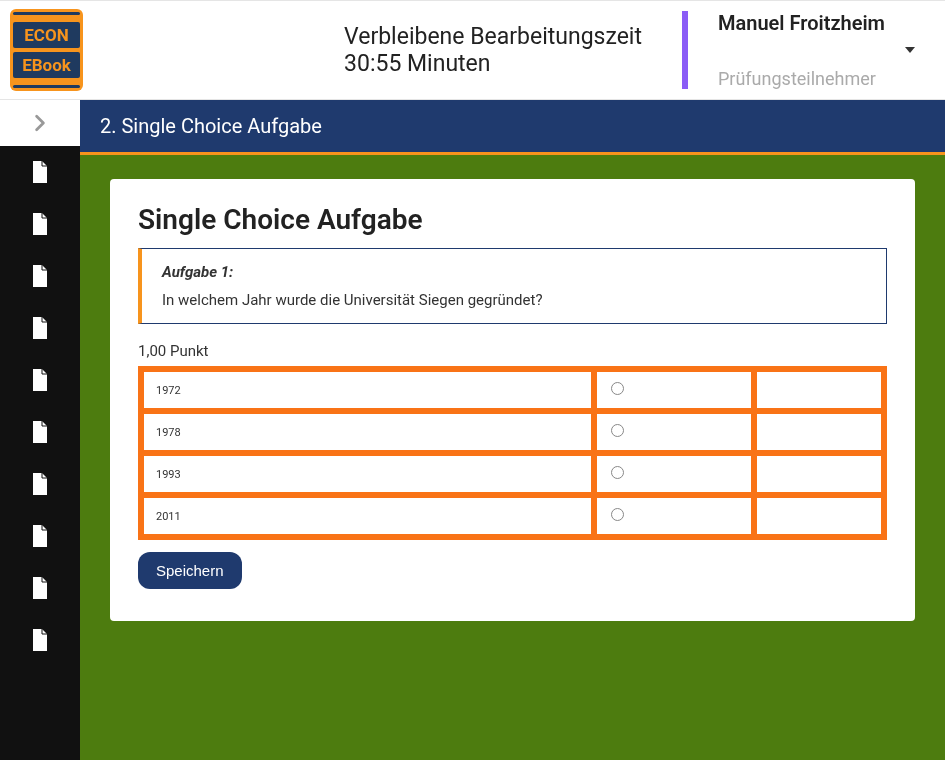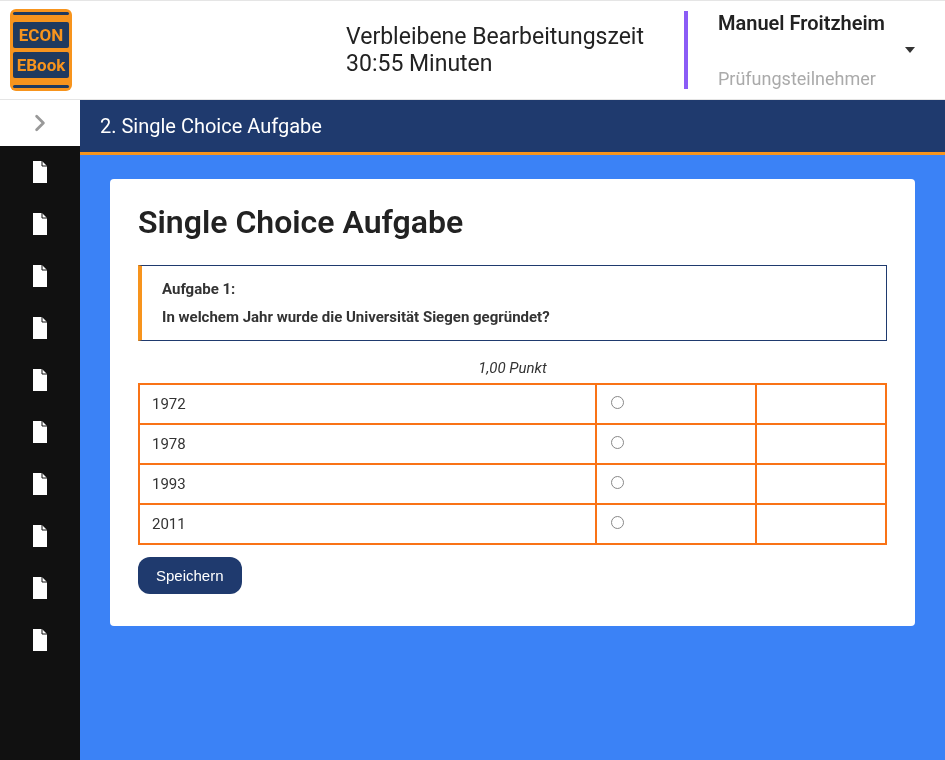--- a/index.html
+++ b/index.html
@@ -11,21 +11,21 @@
     .topbar {
       display: flex;
       align-items: center;
       border-top: 1px solid #e5e5e5;
       border-bottom: 1px solid #e5e5e5;
       background: #fff;
       height: 100px;
       padding: 0 20px 0 0;
     }
     .logo {
-      width: 62px;
+      width: 73px;
       height: 82px;
       background: #f7941d;
       border-radius: 6px;
       margin-left: 10px;
       display: flex;
       flex-direction: column;
       justify-content: space-between;
       padding: 3px;
     }
     .logo-top, .logo-bottom { height: 3px; background: #1f3a5f; border-radius: 2px; }
@@ -59,21 +59,21 @@
       display: flex;
       flex-direction: column;
       font-size: 23px;
       color: #222;
       margin-left: 12px;
     }
     .user-block {
       display: flex;
       align-items: center;
       gap: 20px;
-      border-left: 4px solid #8b5cf6;
+      border-left: 6px solid #8b5cf6;
       padding-left: 30px;
       cursor: pointer;
     }
     .user-txt { display: flex; flex-direction: column; }
     .user-name { font-size: 20px; font-weight: 600; color: #222; }
     .user-role { font-size: 18px; color: #aaa; margin-top: 33px; }
     .chevron-down {
       width: 0; height: 0;
       border-left: 5px solid transparent;
       border-right: 5px solid transparent;
@@ -97,63 +97,62 @@
     }
     .chevron-right-lg svg { display: block; }
     .sidebar-item {
       height: 52px;
       display: flex;
       align-items: center;
       justify-content: center;
       cursor: pointer;
     }
     .doc-icon svg { display: block; }
-    .main { flex: 1; background: #3b82f6; }
+    .main { flex: 1; background: #4d7c0f; }
     .page-header {
       background: #1f3a6e;
       color: #fff;
       font-size: 20px;
       padding: 14px 20px;
       border-bottom: 3px solid #f7941d;
     }
     .content-wrap { padding: 24px 30px; }
     .card {
       background: #fff;
       border-radius: 4px;
       padding: 24px 28px 32px;
     }
     .card h1 {
-      font-size: 32px;
+      font-size: 28px;
       font-weight: 600;
-      margin-bottom: 24px;
+      margin-bottom: 12px;
       color: #222;
     }
     .question-box {
       border: 1px solid #1f3a6e;
       border-left: 4px solid #f7941d;
       padding: 14px 20px;
       margin-bottom: 18px;
     }
-    .question-title { font-weight: bold; font-size: 15px; margin-bottom: 10px; }
-    .question-text { font-size: 15px; color: #333; font-weight: bold; }
+    .question-title { font-weight: bold; font-size: 15px; margin-bottom: 10px; font-style: italic; }
+    .question-text { font-size: 15px; color: #333; }
     .points {
-      text-align: center;
-      font-style: italic;
+      text-align: left;
       font-size: 15px;
       margin-bottom: 6px;
     }
     .choice-table {
       width: 100%;
       border-collapse: collapse;
       margin-bottom: 12px;
     }
     .choice-table td {
-      border: 2px solid #f97316;
+      border: 6px solid #f97316;
       padding: 10px 12px;
-      font-size: 15px;
+      font-size: 11px;
     }
     .choice-table td.radio-cell { width: 160px; text-align: left; padding-left: 14px; }
     .choice-table td.empty-cell { width: 130px; }
     .radio-circle {
       width: 13px; height: 13px;
       border: 1px solid #888;
       border-radius: 50%;
       display: inline-block;
       cursor: pointer;
     }

